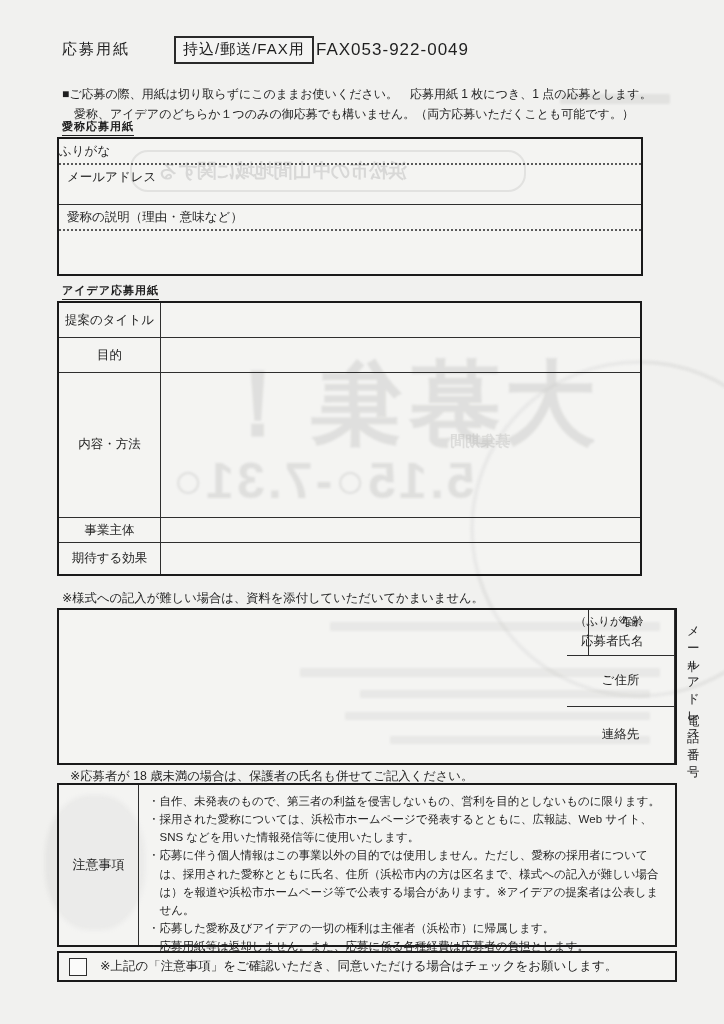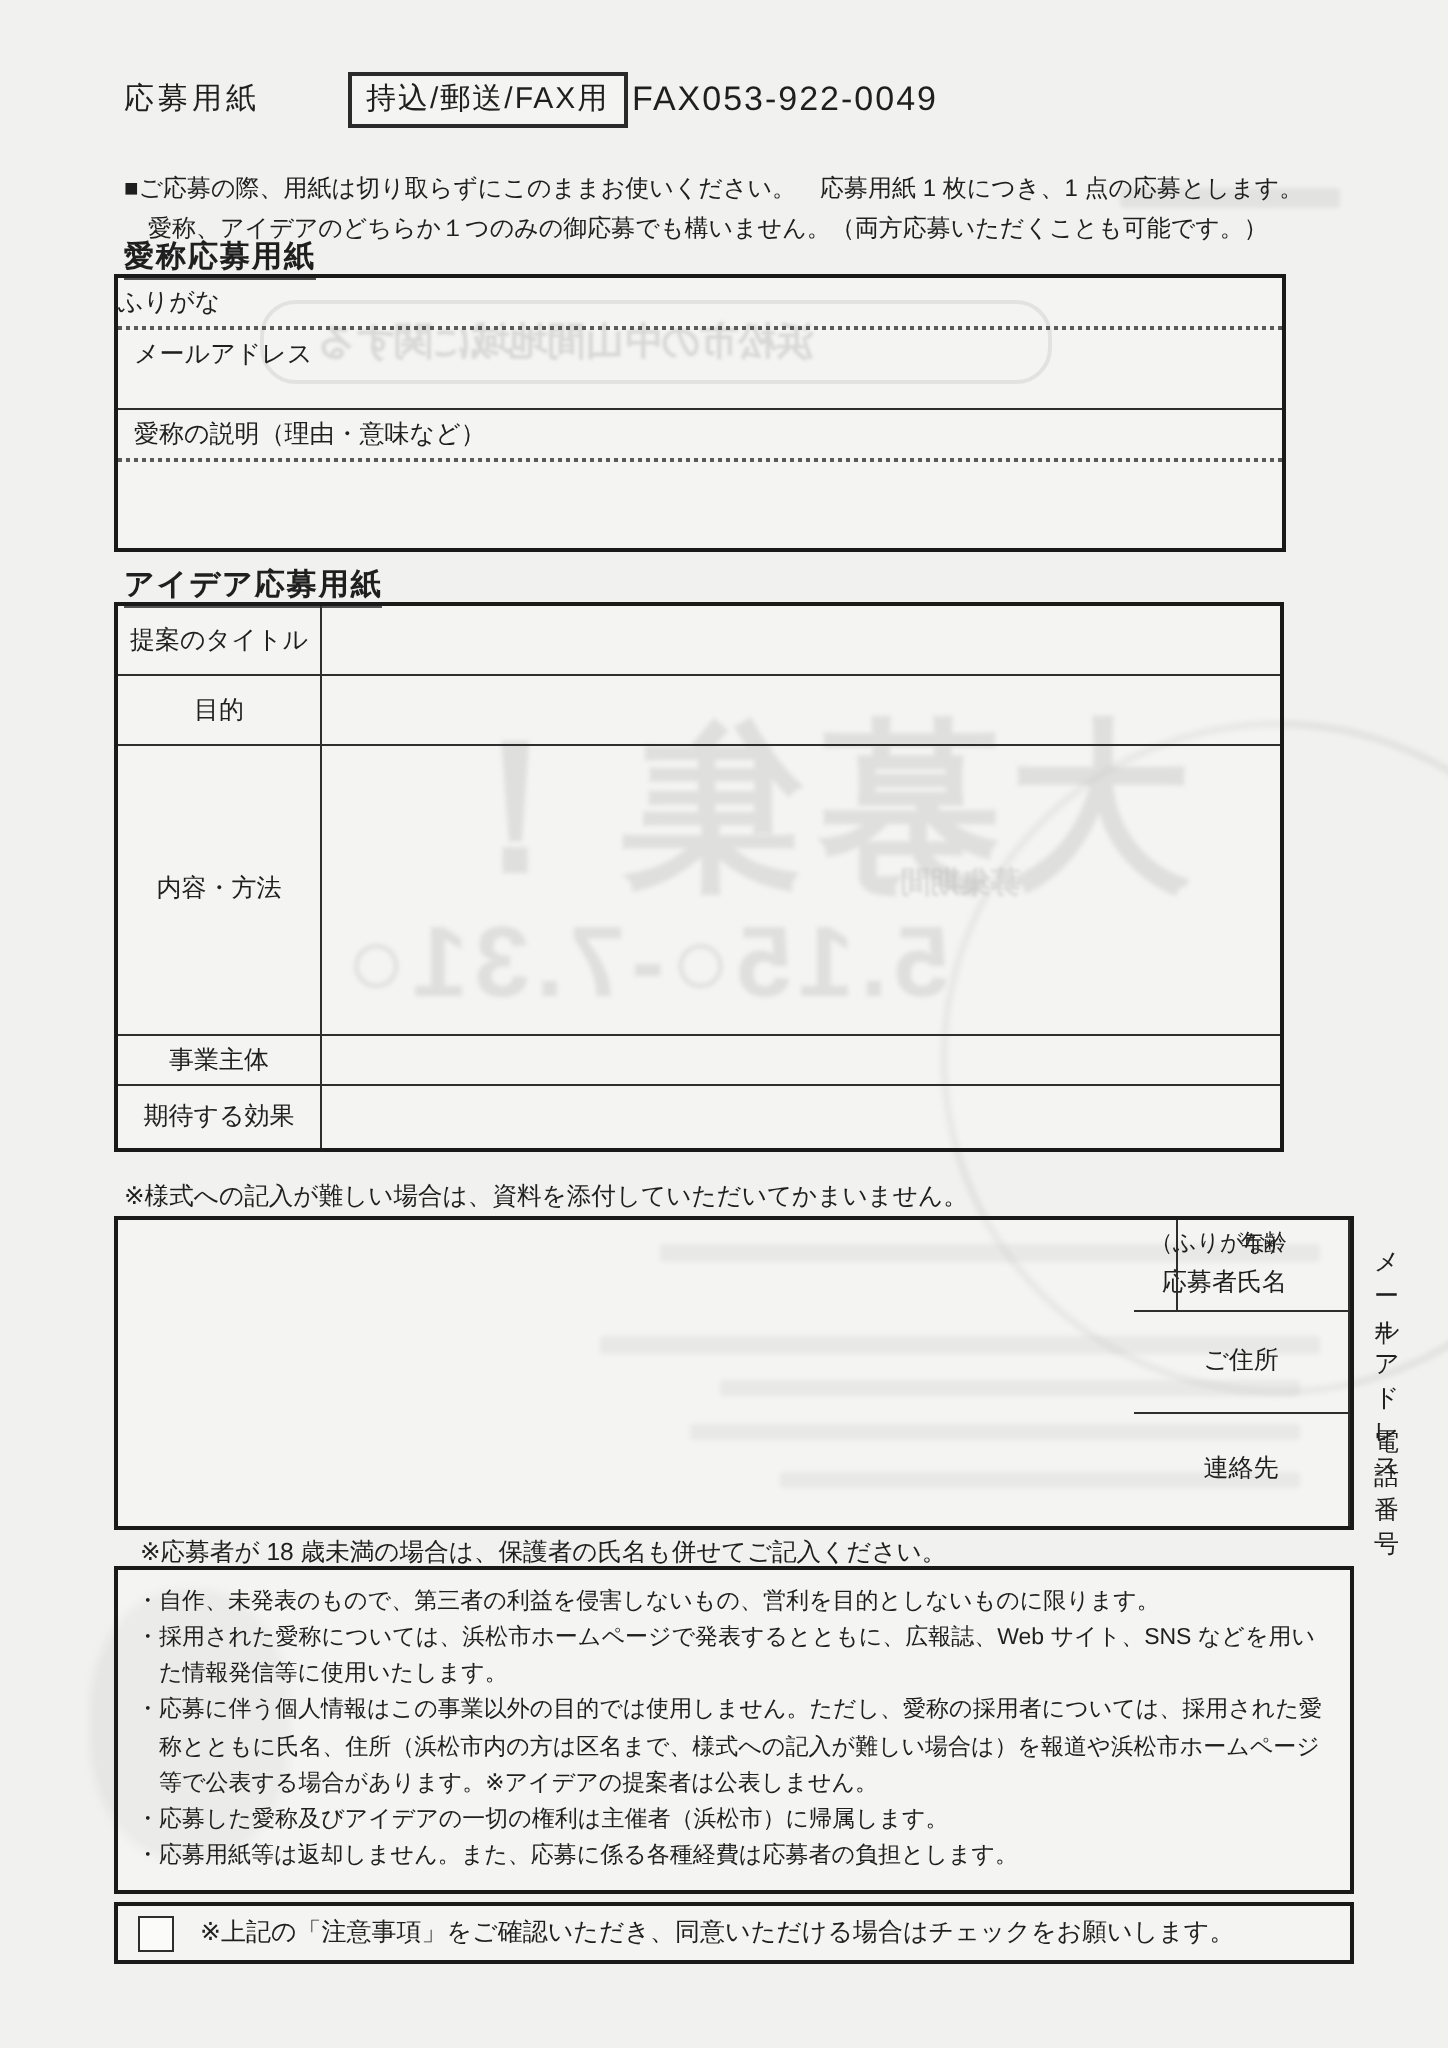--- a/index.html
+++ b/index.html
@@ -56,21 +56,21 @@
     border:2px solid #2a2a2a;
     padding:2px 7px 3px;
     font-size:15px;letter-spacing:1px;
     background:rgba(255,255,255,0.25);
   }
   #fax-number{left:316px;top:40px;font-size:17px;letter-spacing:1px;}
   
   #intro-line1{left:62px;top:86px;font-size:12px;}
   #intro-line2{left:74px;top:106px;font-size:12px;}
   .section-title{
-    font-size:15px;font-weight:bold;letter-spacing:1px;
+    font-size:11px;font-weight:bold;letter-spacing:1px;
     border-bottom:1.5px solid #222;padding-bottom:1px;
   }
   
   .form-table{
     position:absolute;
     border:2.5px solid #1a1a1a;
     box-sizing:border-box;
     background:rgba(255,255,255,0.22);
   }
   .lbl{font-size:12.5px;color:#1f1f1f;}
@@ -235,20 +235,21 @@
         <span class="lbl" style="position:absolute;left:115px;top:6px;">－</span>
         <span class="lbl" style="position:absolute;left:202px;top:6px;">－</span>
         <span class="lbl" style="position:absolute;left:12px;bottom:21px;">メールアドレス</span>
       </div>
     </div>
   </div>
 
   <div class="abs note-text" style="left:70px;top:768px;">※応募者が 18 歳未満の場合は、保護者の氏名も併せてご記入ください。</div>
 
   <div class="form-table" id="t4">
+    <div class="label-cell">注意事項</div>
     <div class="value-cell">
       <div class="bullet">・自作、未発表のもので、第三者の利益を侵害しないもの、営利を目的としないものに限ります。</div>
       <div class="bullet">・採用された愛称については、浜松市ホームページで発表するとともに、広報誌、Web サイト、SNS などを用いた情報発信等に使用いたします。</div>
       <div class="bullet">・応募に伴う個人情報はこの事業以外の目的では使用しません。ただし、愛称の採用者については、採用された愛称とともに氏名、住所（浜松市内の方は区名まで、様式への記入が難しい場合は）を報道や浜松市ホームページ等で公表する場合があります。※アイデアの提案者は公表しません。</div>
       <div class="bullet">・応募した愛称及びアイデアの一切の権利は主催者（浜松市）に帰属します。</div>
       <div class="bullet">・応募用紙等は返却しません。また、応募に係る各種経費は応募者の負担とします。</div>
     </div>
   </div>
 
   <div class="abs" id="agreement">

